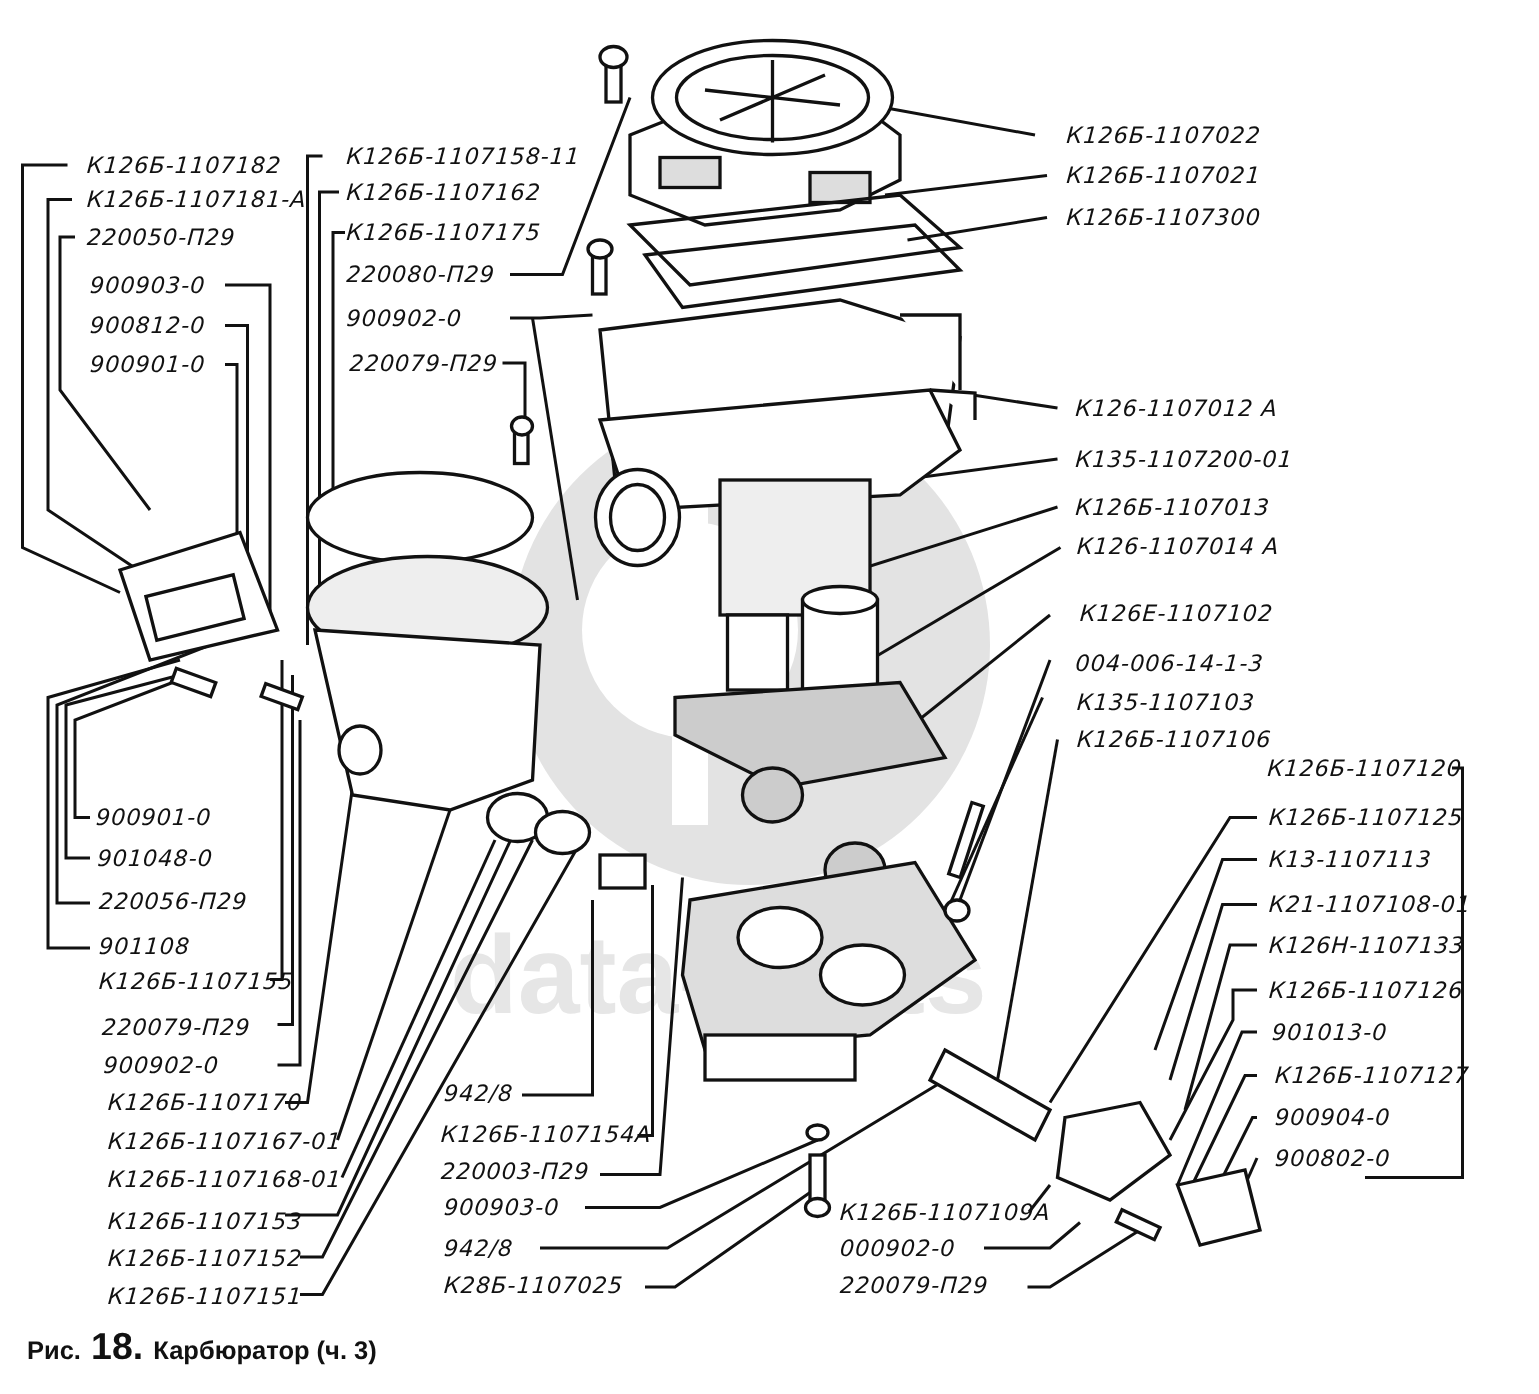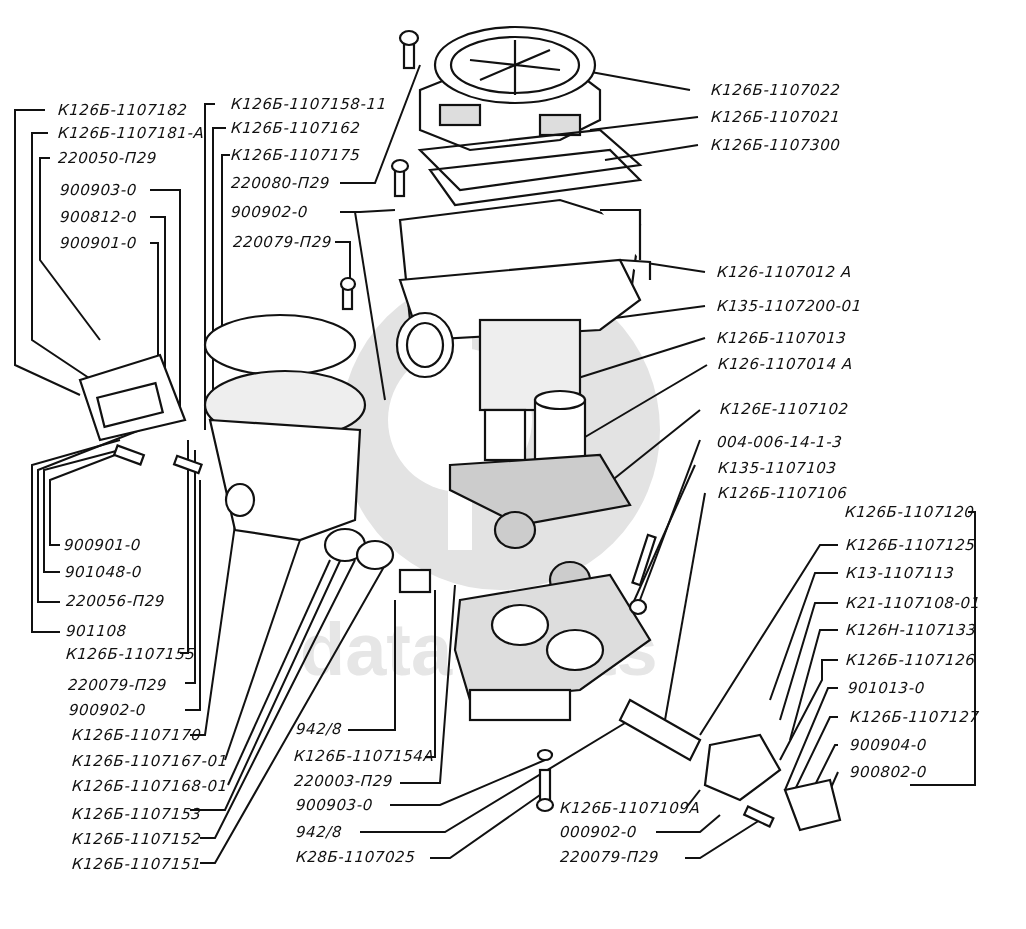--- a/index.html
+++ b/index.html
@@ -247,13 +247,18 @@
   <div class="lbl" style="left:296px; top:796px;">900903-0</div>
   <div class="lbl" style="left:296px; top:823px;">942/8</div>
   <div class="lbl" style="left:296px; top:848px;">К28Б-1107025</div>
 
   
   <div class="lbl" style="left:560px; top:799px;">К126Б-1107109А</div>
   <div class="lbl" style="left:560px; top:823px;">000902-0</div>
   <div class="lbl" style="left:560px; top:848px;">220079-П29</div>
 
   
+  <div class="caption">
+    <span>Рис.</span>
+    <span class="num">18.</span>
+    <span>Карбюратор (ч. 3)</span>
+  </div>
 </div>
 
 </body></html>

